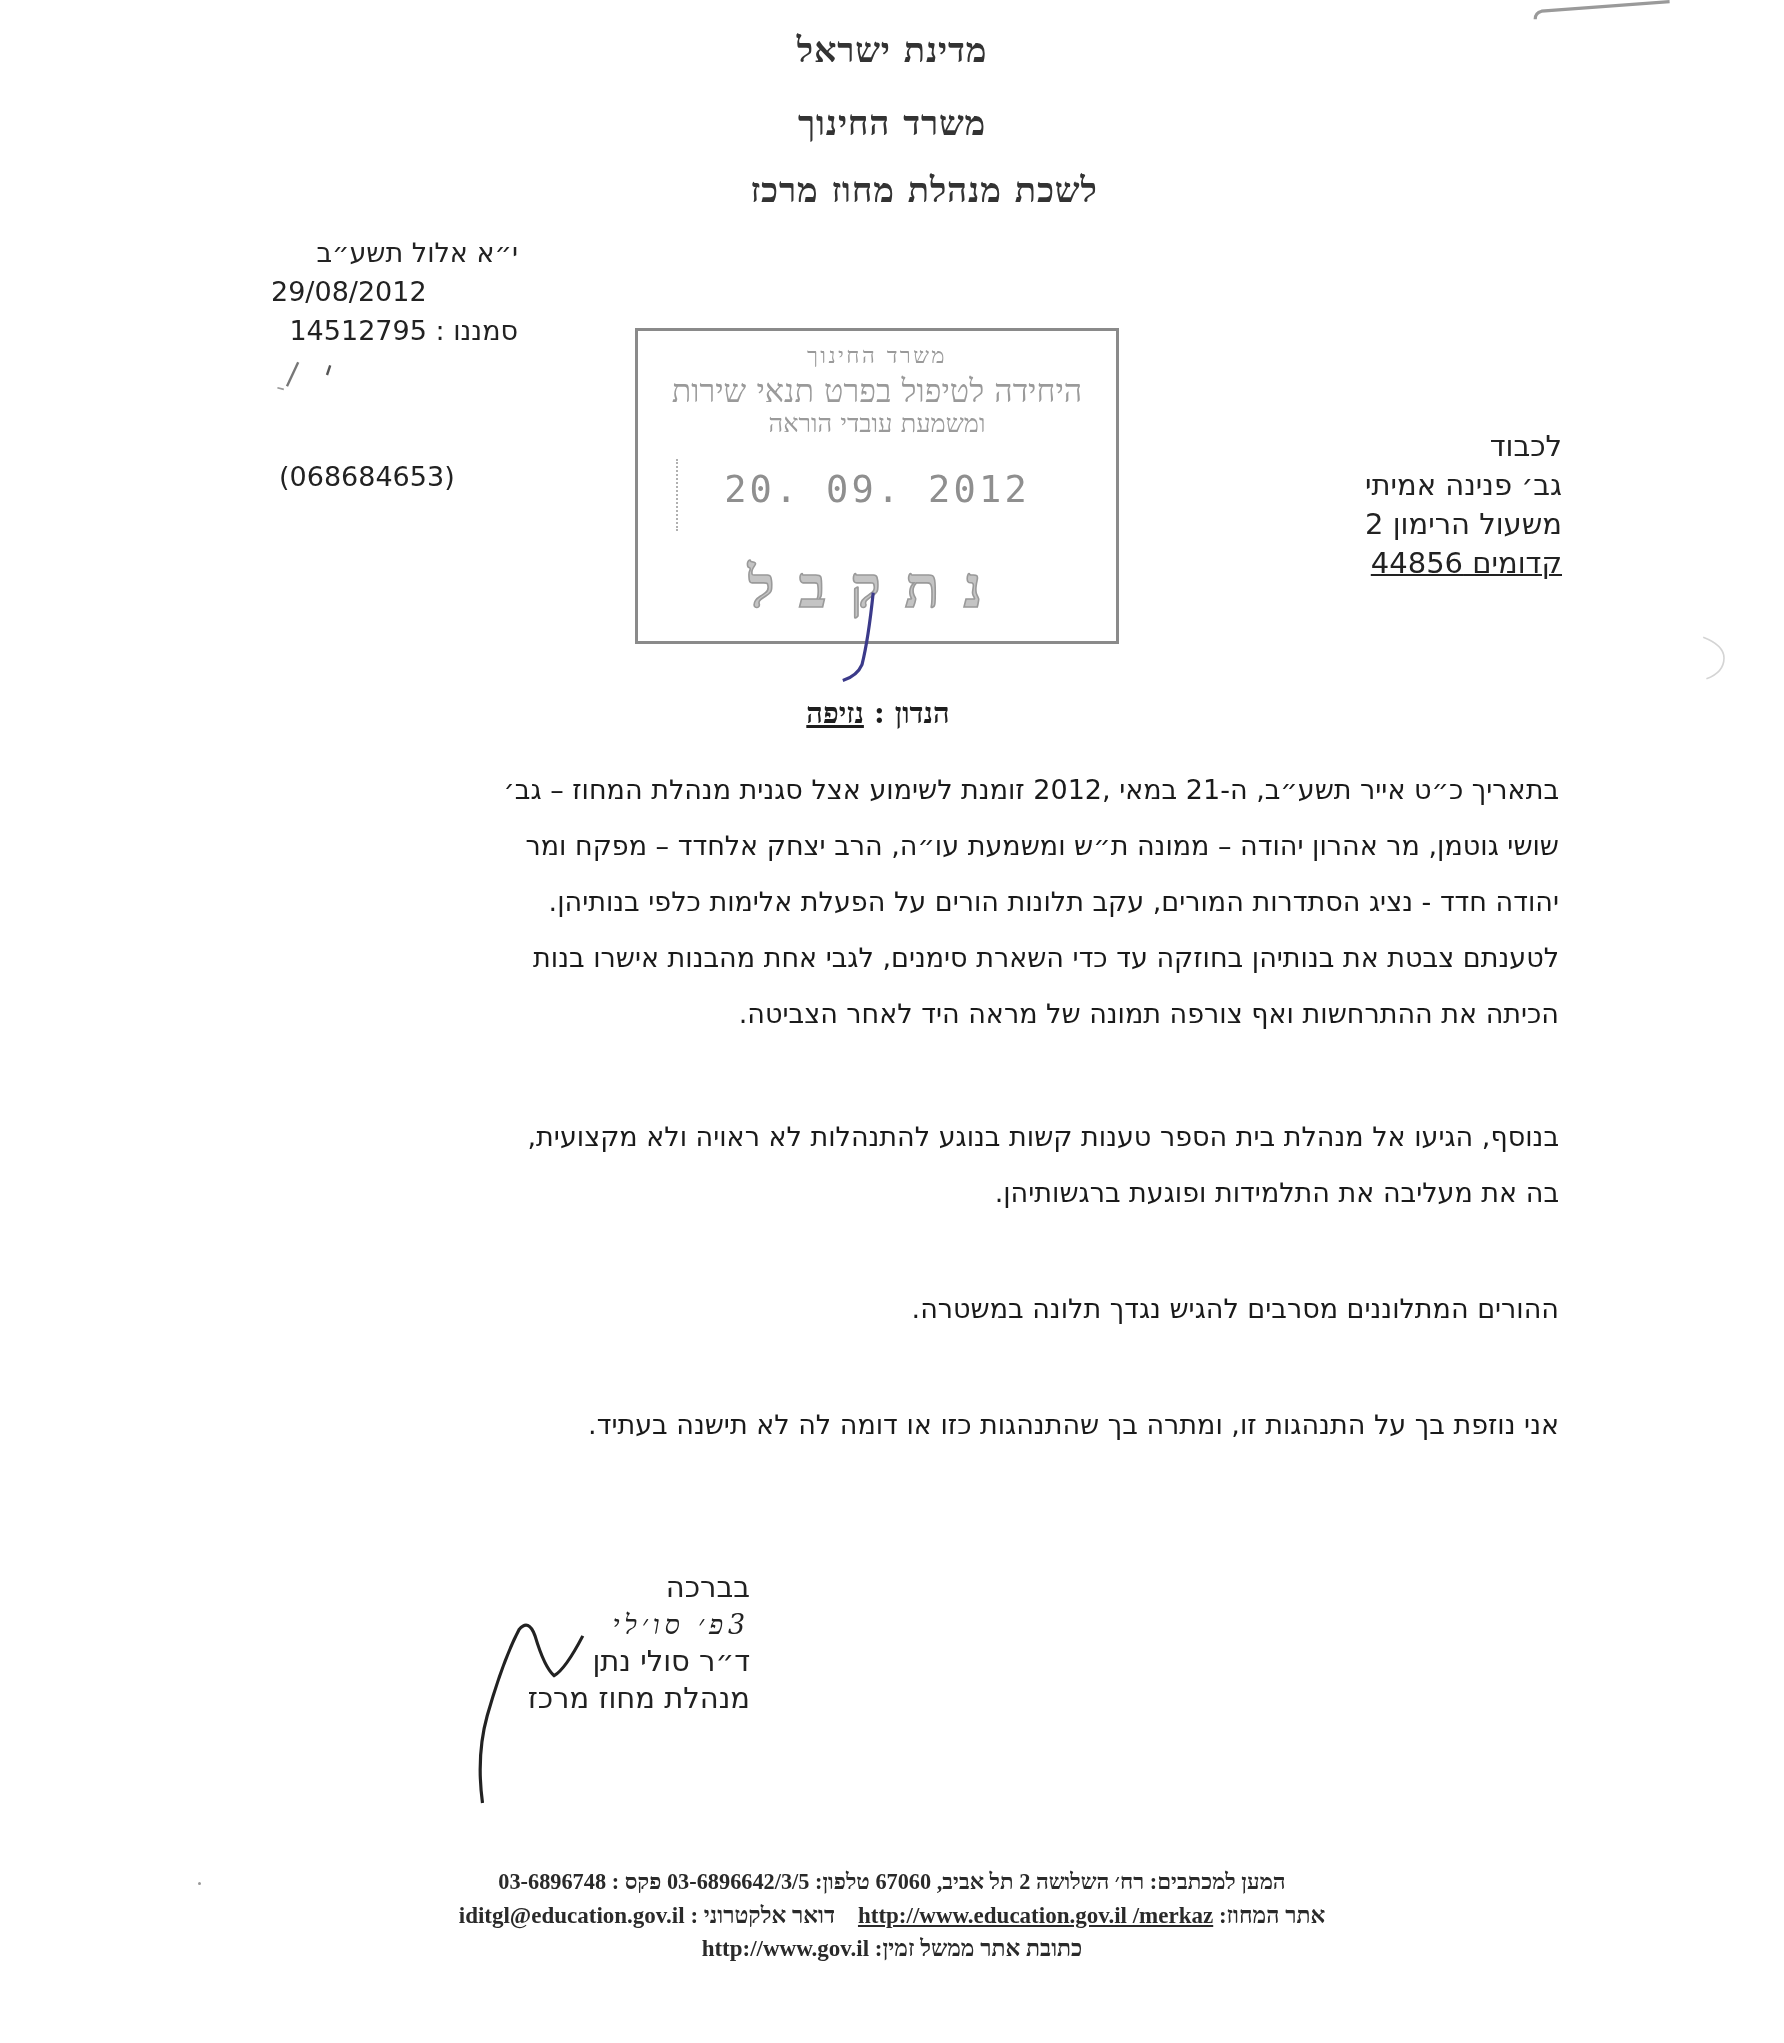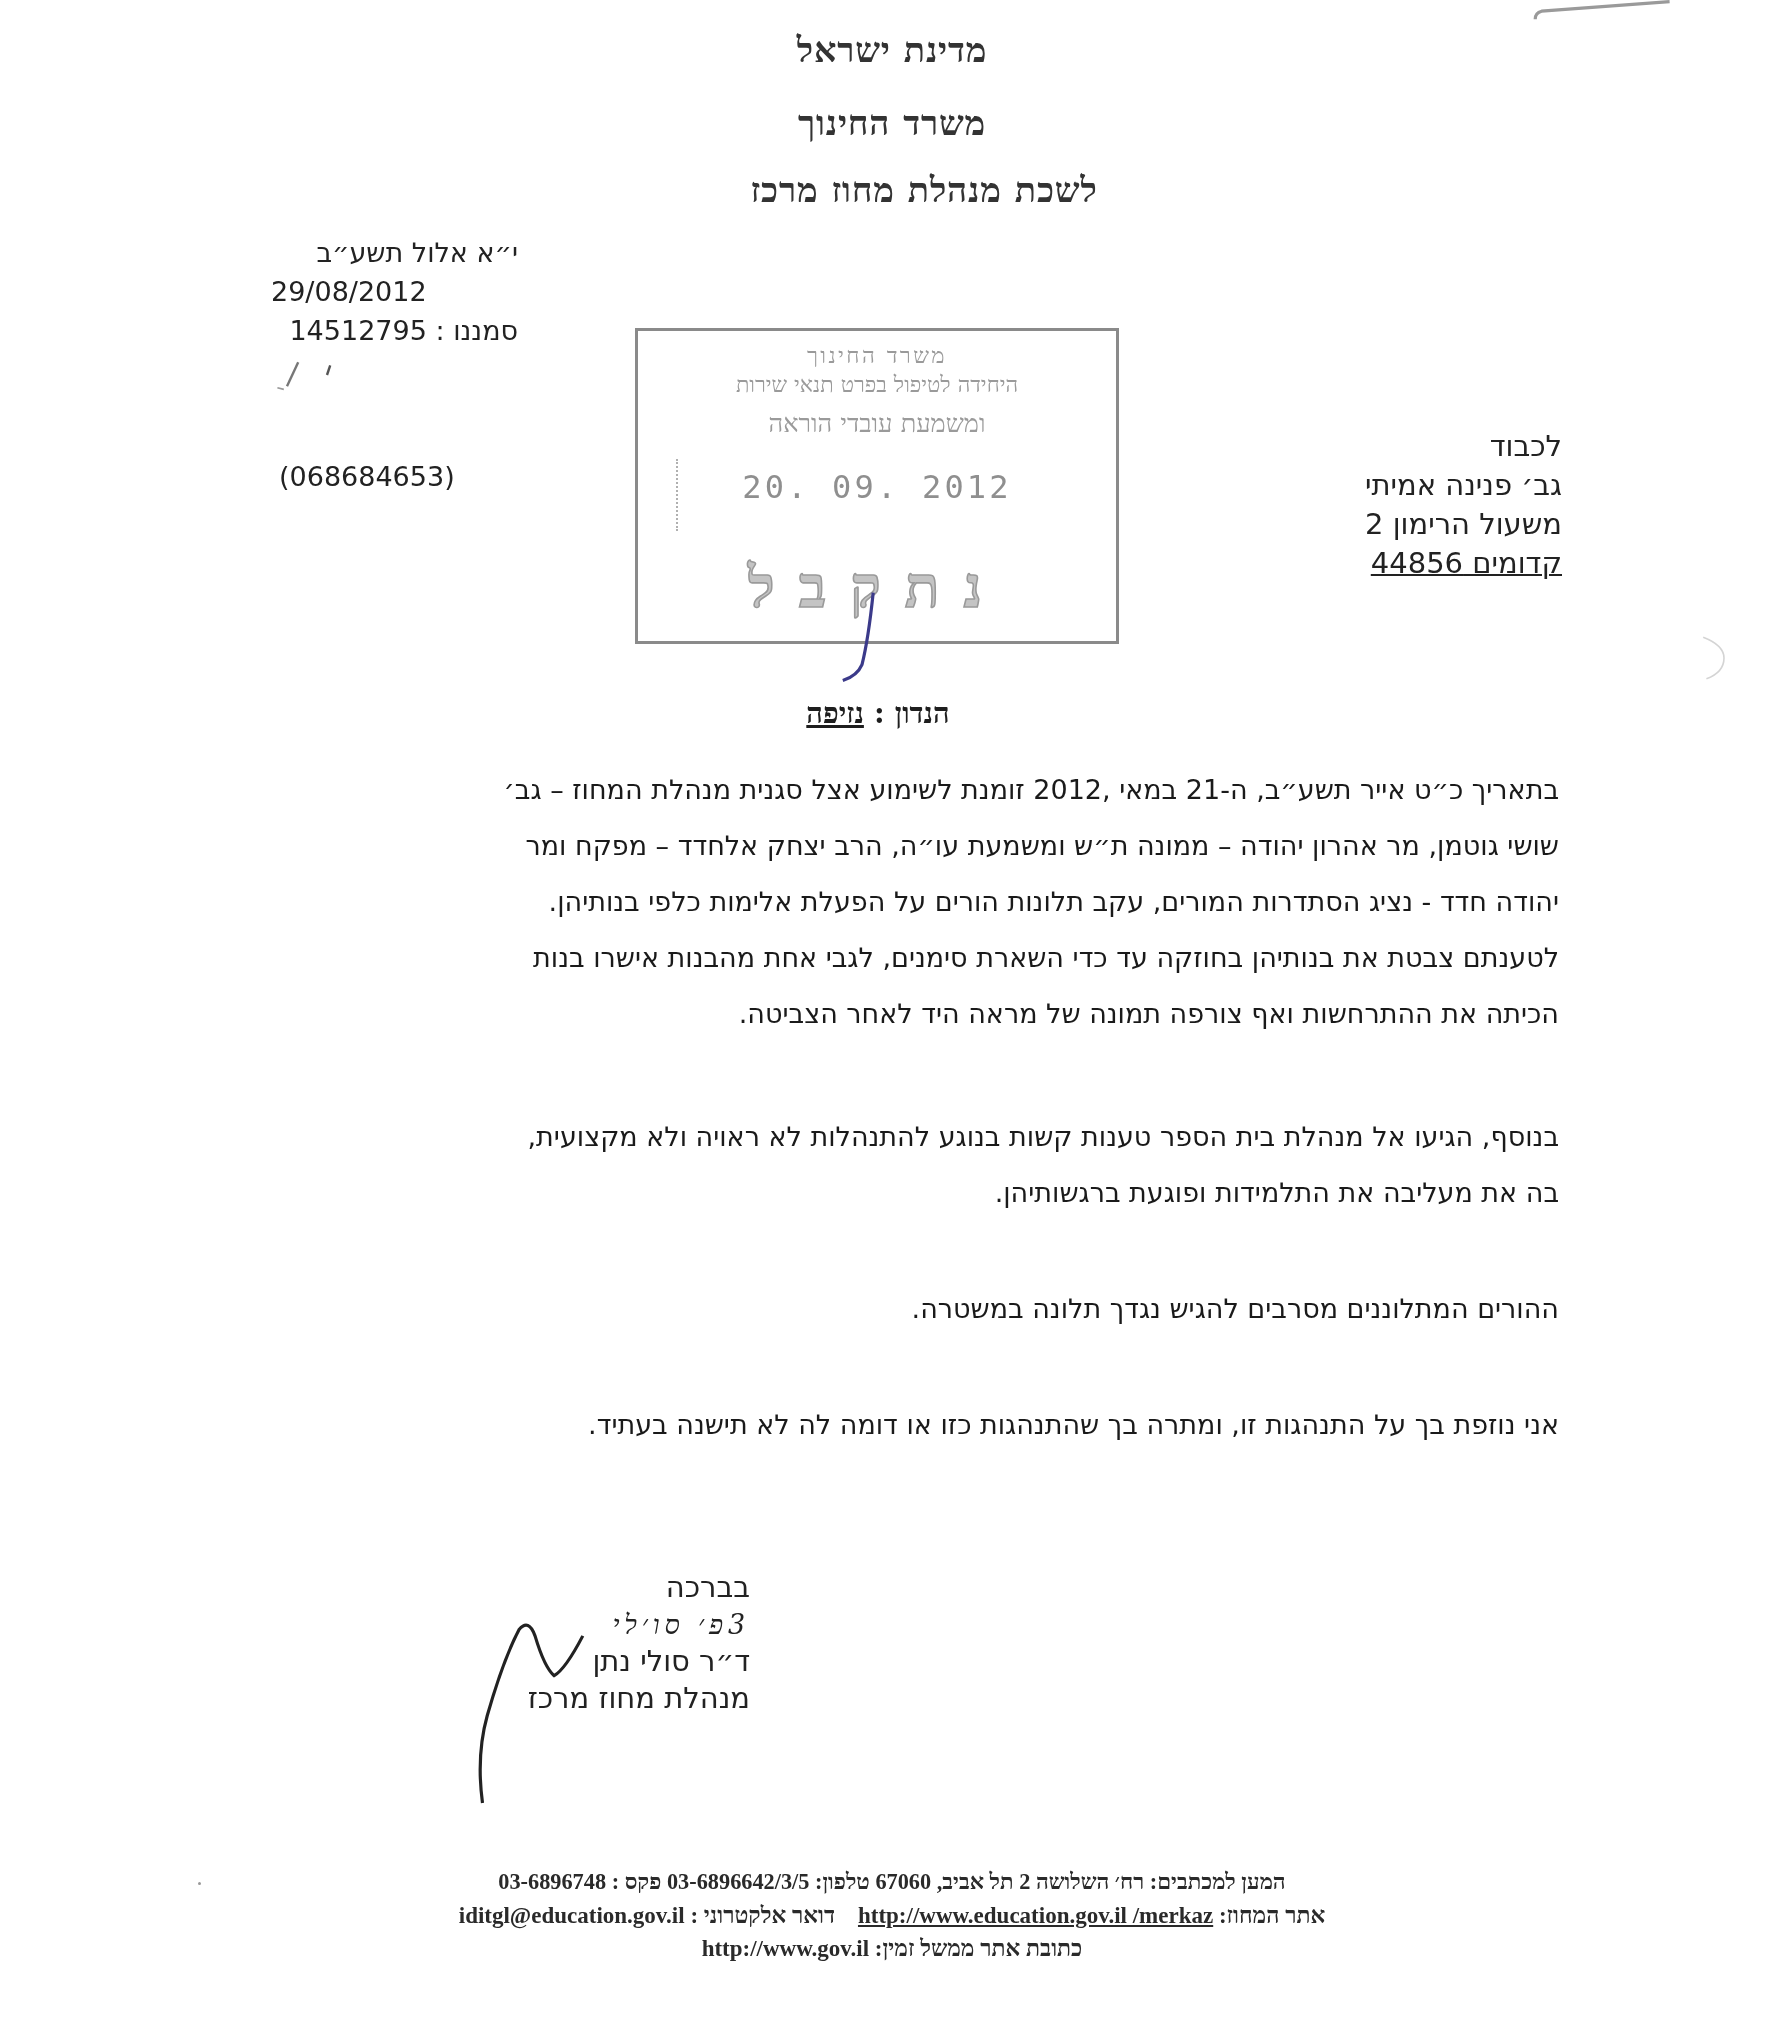--- a/index.html
+++ b/index.html
@@ -21,23 +21,23 @@
   .meta-top { top: 233px; }
   .ref2 { left: 279px; top: 461px; font-size: 27px; color: #222; direction: ltr; }
   .pen-mark { left: 271px; top: 351px; }
 
   
   .stamp {
     left: 635px; top: 328px; width: 484px; height: 316px;
     border: 3.2px solid #8a8a8a; box-sizing: border-box; color: #9a9a9a; text-align: center;
   }
   .stamp-l1 { position: absolute; top: 11.2px; width: 100%; font-size: 22.3px; font-family: "DejaVu Serif", serif; letter-spacing: 2.4px; }
-  .stamp-l2 { position: absolute; top: 41px; width: 100%; font-size: 22px; font-family: "DejaVu Serif", serif; }
+  .stamp-l2 { position: absolute; top: 41px; width: 100%; font-size: 32px; font-family: "DejaVu Serif", serif; }
   .stamp-l3 { position: absolute; top: 77px; width: 100%; font-size: 25.5px; font-family: "DejaVu Serif", serif; }
-  .stamp-date { position: absolute; top: 137px; width: 100%; font-size: 32px; font-family: "DejaVu Sans Mono", monospace; letter-spacing: 3.2px; direction: ltr; color: #8f8f8f; padding-left: 32px; }
+  .stamp-date { position: absolute; top: 137px; width: 100%; font-size: 37px; font-family: "DejaVu Sans Mono", monospace; letter-spacing: 3.2px; direction: ltr; color: #8f8f8f; padding-left: 32px; }
   .stamp-recv { position: absolute; top: 222px; width: 100%; font-size: 57px; font-family: "DejaVu Serif", serif; font-weight: bold; letter-spacing: 24px; color: #c4c4c4; -webkit-text-stroke: 1.6px #9a9a9a; }
   .stamp-dots { position: absolute; left: 38px; top: 128px; width: 1.6px; height: 72px; border-left: 2.4px dotted #b0b0b0; }
   .pen-stroke { left: 838px; top: 591px; }
 
   
   .recip { right: 222px; top: 427px; width: 303px; text-align: right; font-size: 29px; line-height: 39px; color: #222; }
   .underline { text-decoration: underline; text-decoration-thickness: 2.4px; }
 
   
   .subject { left: 0; width: 1784px; top: 696px; text-align: center; font-size: 29px; font-family: "DejaVu Serif", serif; font-weight: bold; padding-right: 28px; box-sizing: border-box; }

